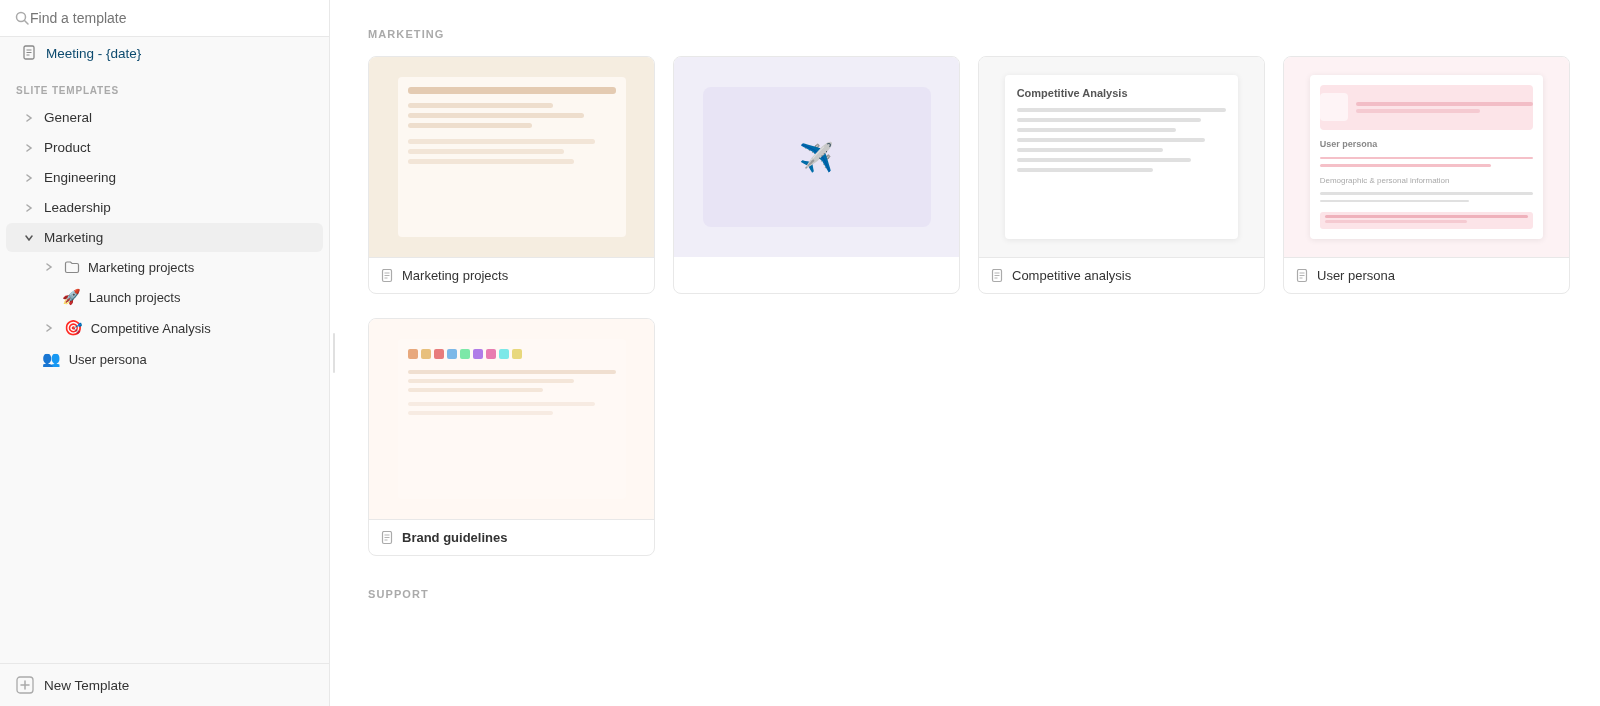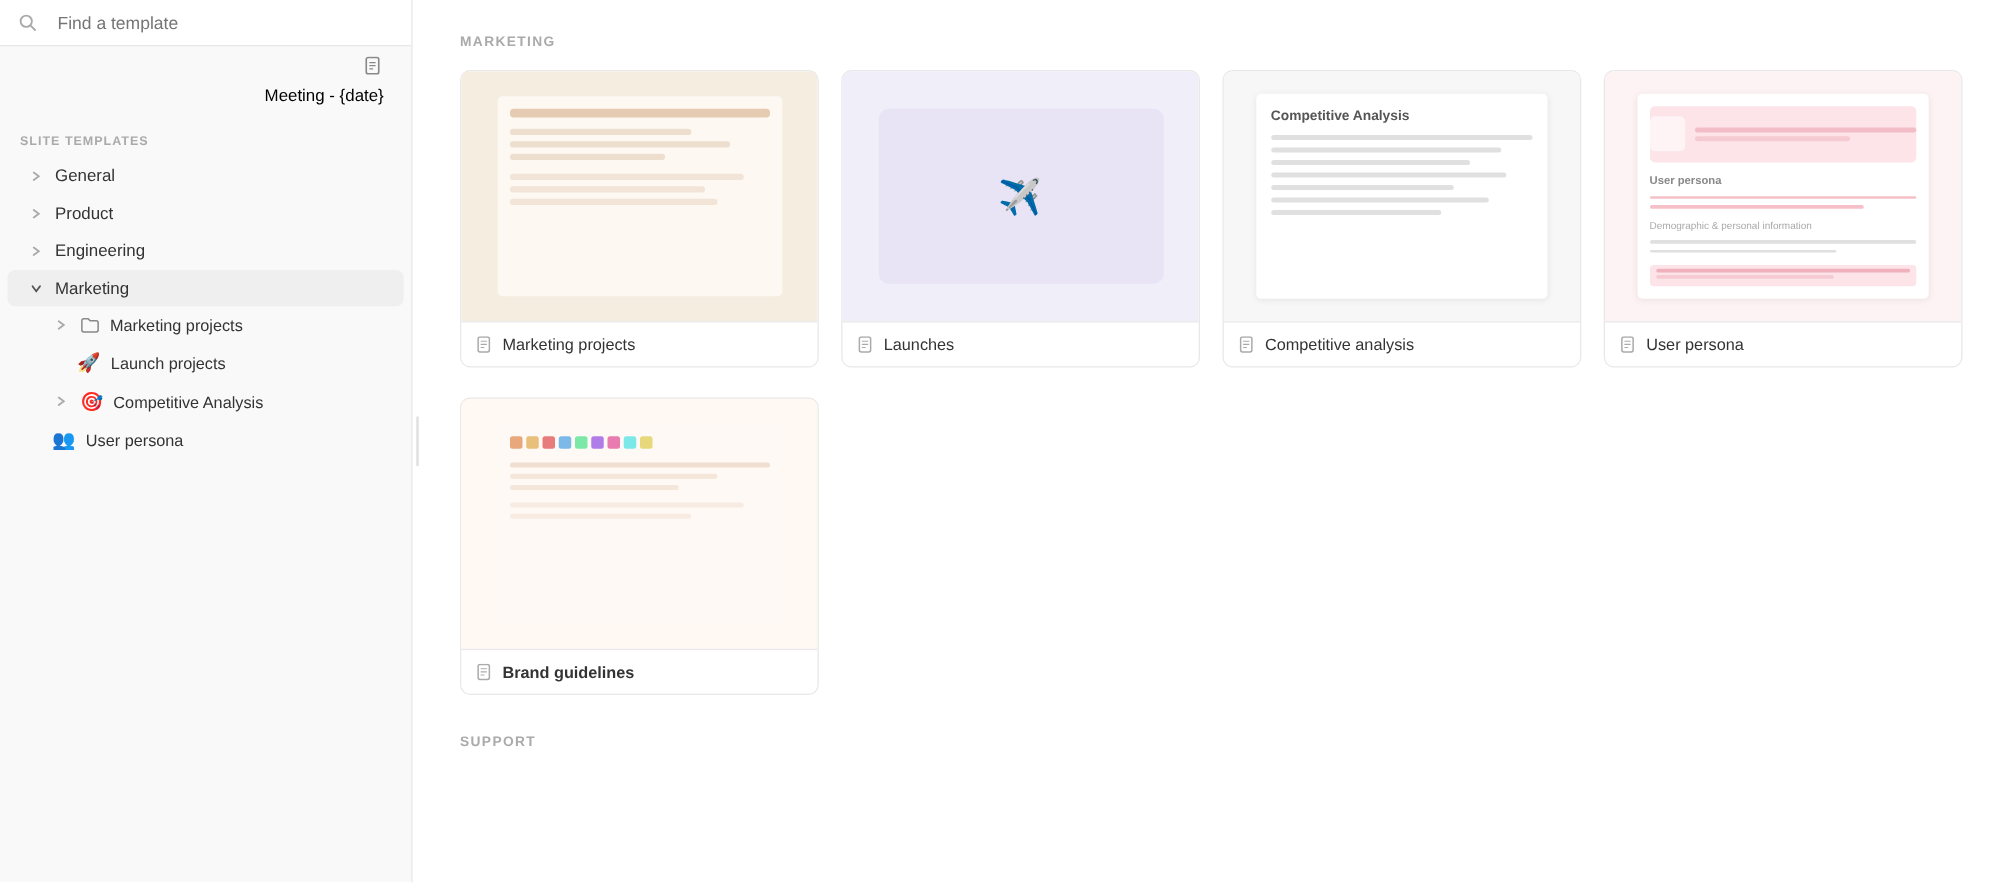--- a/index.html
+++ b/index.html
@@ -15,21 +15,21 @@
       display: flex;
       flex-direction: column;
       overflow: hidden;
     }
 
     #search-container {
       padding: 10px 14px;
       border-bottom: 1px solid #e8e8e8;
       display: flex;
       align-items: center;
-      gap: 16px;
+      gap: 0;
       background: #fff;
     }
 
     #search-input {
       border: none;
       outline: none;
       background: transparent;
       font-size: 14px;
       color: #888;
       width: 100%;
@@ -76,26 +76,25 @@
     }
 
     .chevron-down { transform: rotate(90deg); }
 
     
     .meeting-item {
       display: flex;
       align-items: flex-end;
       padding: 7px 16px;
       font-size: 13.5px;
-      color: #000000;
+      color: #0c4a6e;
       gap: 8px;
       cursor: pointer;
       border-radius: 6px;
       margin: 1px 6px;
-      flex-direction: column;
     }
 
     
     .nested-item {
       display: flex;
       align-items: center;
       padding: 6px 16px 6px 36px;
       font-size: 13px;
       color: #333;
       cursor: pointer;
@@ -342,20 +341,28 @@
 
     <div class="sidebar-item">
       <span class="chevron-icon">
         <svg width="8" height="8" viewBox="0 0 8 8">
             <polyline points="2,1 6,4 2,7" fill="none" stroke="#aaa" stroke-width="1.5" stroke-linecap="round"></polyline>
           </svg>
       </span>
       <span>Engineering</span>
     </div>
 
+    <div class="sidebar-item">
+      <span class="chevron-icon">
+        <svg width="8" height="8" viewBox="0 0 8 8">
+            <polyline points="2,1 6,4 2,7" fill="none" stroke="#aaa" stroke-width="1.5" stroke-linecap="round"></polyline>
+          </svg>
+      </span>
+      <span>Leadership</span>
+    </div>
 
     <div class="sidebar-item active">
       <span class="chevron-icon chevron-down">
         <svg width="8" height="8" viewBox="0 0 8 8">
             <polyline points="2,1 6,4 2,7" fill="none" stroke="#555" stroke-width="1.5" stroke-linecap="round"></polyline>
           </svg>
       </span>
       <span>Marketing</span>
     </div>
 
@@ -386,20 +393,28 @@
       <span>Competitive Analysis</span>
     </div>
 
     <div class="nested-item">
       <span class="emoji-icon">👥</span>
       <span>User persona</span>
     </div>
 
   </div>
 
+  <div class="new-template-btn">
+    <svg width="18" height="18" viewBox="0 0 18 18" fill="none">
+      <rect x="1" y="1" width="16" height="16" rx="3" stroke="#aaa" stroke-width="1.3"></rect>
+      <line x1="9" y1="5" x2="9" y2="13" stroke="#aaa" stroke-width="1.5" stroke-linecap="round"></line>
+      <line x1="5" y1="9" x2="13" y2="9" stroke="#aaa" stroke-width="1.5" stroke-linecap="round"></line>
+    </svg>
+    <span>New Template</span>
+  </div>
 </div>
 
 <div class="resize-handle">
   <div style="width:2px;height:40px;background:#e0e0e0;border-radius:2px;"></div>
 </div>
 
 <div id="main">
 
   <div class="section-header">MARKETING</div>
 
@@ -426,29 +441,20 @@
         </svg>
         <span>Marketing projects</span>
       </div>
     </div>
 
     <div class="template-card">
       <div class="template-preview preview-launches">
         <div class="launches-preview-inner">
           <span style="font-size:28px;">✈️</span>
         </div>
-      </div>
-      <div class="template-label">
-        <svg width="14" height="14" viewBox="0 0 14 14" fill="none">
-          <rect x="1.5" y="0.5" width="9" height="12" rx="1.5" stroke="#aaa" stroke-width="1.2"></rect>
-          <line x1="3.5" y1="4" x2="8.5" y2="4" stroke="#aaa" stroke-width="0.9"></line>
-          <line x1="3.5" y1="6.5" x2="8.5" y2="6.5" stroke="#aaa" stroke-width="0.9"></line>
-          <line x1="3.5" y1="9" x2="6.5" y2="9" stroke="#aaa" stroke-width="0.9"></line>
-        </svg>
-        <span>Launches</span>
       </div>
     </div>
 
     <div class="template-card">
       <div class="template-preview preview-competitive">
         <div class="competitive-preview-inner">
           <div style="font-size:11px;font-weight:600;color:#555;margin-bottom:3px;">Competitive Analysis</div>
           <div style="height:4px;border-radius:2px;background:#e0e0e0;width:100%;"></div>
           <div style="height:4px;border-radius:2px;background:#e0e0e0;width:88%;"></div>
           <div style="height:4px;border-radius:2px;background:#e0e0e0;width:76%;"></div>

